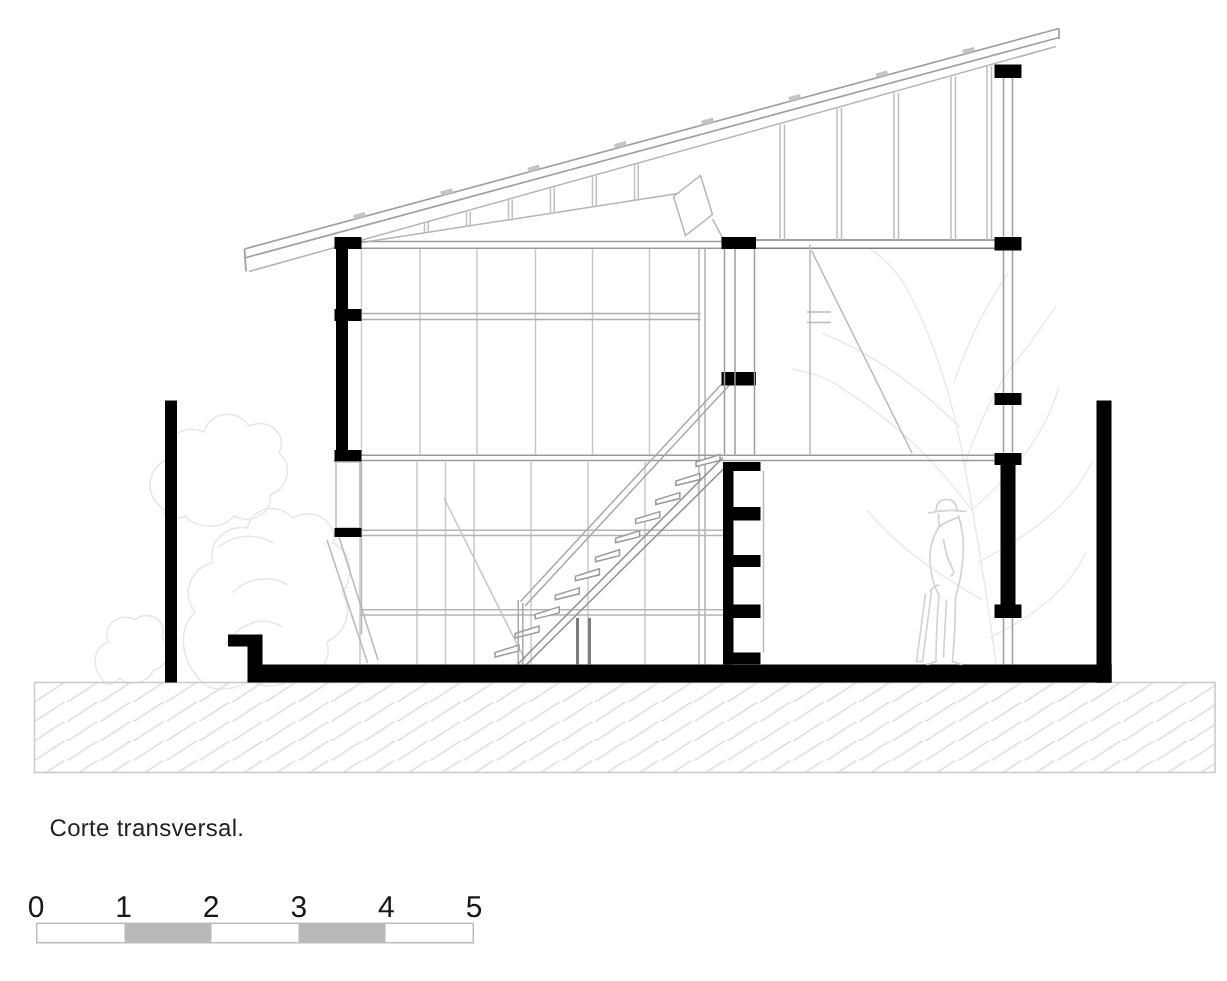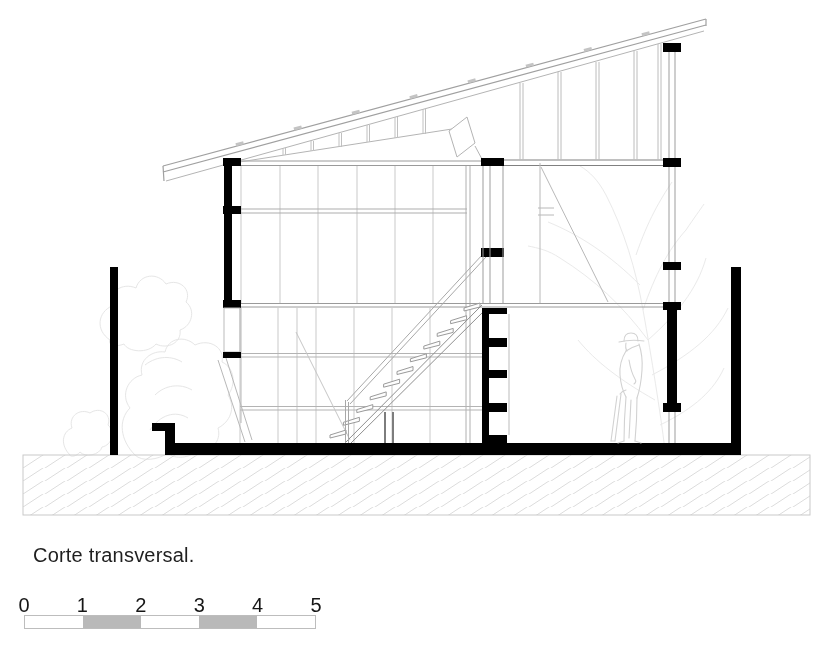--- a/index.html
+++ b/index.html
@@ -1,18 +1,18 @@
 <!DOCTYPE html>
 <html><head>
 <meta charset="utf-8">
 <style>
   html,body{margin:0;padding:0;background:#ffffff;}
   body{width:818px;height:654px;position:relative;font-family:"Liberation Sans",sans-serif;overflow:hidden;}
   .stage{position:absolute;left:0;top:0;width:818px;height:654px;}
-  .drawing-title{position:absolute;left:33px;top:544px;font-size:20px;color:#1f1f1f;letter-spacing:.2px;}
+  .drawing-title{position:absolute;left:33px;top:544px;font-size:16px;color:#1f1f1f;letter-spacing:.2px;}
   .scalebar{position:absolute;left:24px;top:615px;width:292px;height:14px;border:1px solid #bdbdbd;display:flex;box-sizing:border-box;background:#fff;}
   .scalebar .seg{flex:1 1 0;}
   .scalebar .seg.fill{background:#b9b9b9;}
   .scale-labels{position:absolute;left:0;top:594px;width:818px;height:22px;}
   .scale-labels span{position:absolute;transform:translateX(-50%);font-size:20px;color:#161616;}
 </style>
 </head>
 <body>
 
 <svg class="stage" viewBox="0 0 818 654" xmlns="http://www.w3.org/2000/svg">

